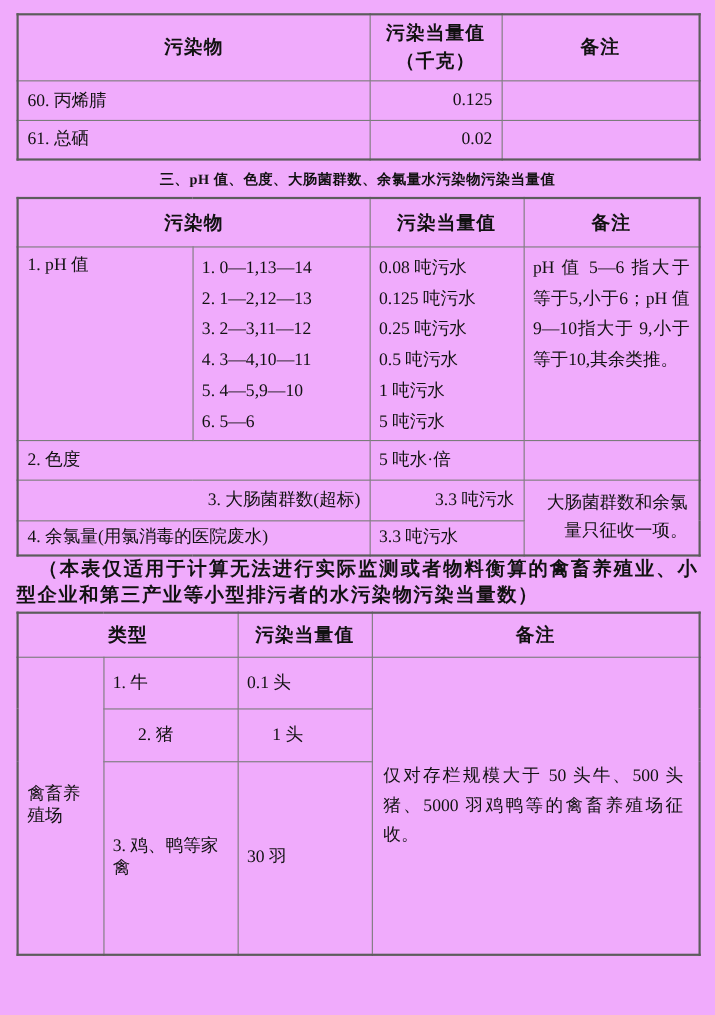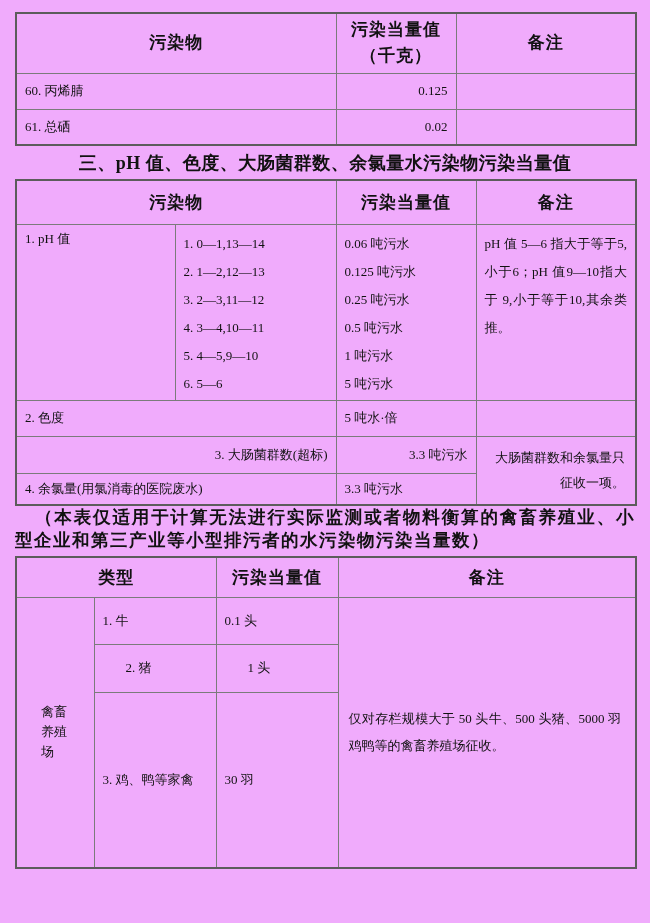--- a/index.html
+++ b/index.html
@@ -1,44 +1,44 @@
 <!DOCTYPE html>
 <html><head>
 <meta charset="utf-8">
 <style>
   * { margin:0; padding:0; box-sizing:border-box; }
   html,body { width:650px; background:#ffffff; }
   body { font-family:"Liberation Serif","DejaVu Serif",serif; color:#121212; }
   .page { width:650px; height:923px; padding:12px 15px 0 15px; background:#f0abfc; overflow:hidden; }
 
   table { border-collapse:collapse; table-layout:fixed; width:620px; border:2px solid #5c5c5c; }
-  td { border:1px solid #7b7b7b; padding:2px 8px; font-size:13px; vertical-align:middle; overflow:hidden; }
+  td { border:1px solid #7b7b7b; padding:2px 8px; font-size:16px; vertical-align:middle; overflow:hidden; }
   tr.head td { font-weight:bold; text-align:center; font-size:17px; letter-spacing:1px; }
 
   .t1-head td { height:60px; line-height:26px; }
   .t1-row td { height:36px; }
   .val-center { text-align:right; }
 
-  .sec-title { width:620px; text-align:center; font-weight:bold; font-size:18px; line-height:26px; margin:4px 0 3px 0; letter-spacing:0.5px; }
+  .sec-title { width:620px; text-align:center; font-weight:bold; font-size:13px; line-height:26px; margin:4px 0 3px 0; letter-spacing:0.5px; }
   .sec-note { width:620px; font-weight:bold; font-size:17.5px; line-height:23px; text-align:justify; text-indent:20px; letter-spacing:1.5px; margin-bottom:4px; }
 
   .t2-head td { height:44px; }
   .ph-cell { vertical-align:top; padding-top:5px; }
   .ph-line { line-height:28px; white-space:nowrap; }
   .remark-just { text-align:justify; line-height:28px; vertical-align:top; padding-top:5px; }
   .t2-r2 td { height:36px; }
   .t2-r3 td { height:37px;text-align:right; }
   .t2-r4 td { height:32px; }
   .remark-small { text-align:justify; line-height:25px; padding:2px 10px; }
 
   .t3-head td { height:40px; }
   .t3-r1 td { height:47px; }
   .t3-r2 td { height:48px;padding-left:31px; }
   .t3-r3 td { height:176px; }
-  .group-cell { line-height:20px; padding:2px 24px; }
+  .group-cell { line-height:20px; padding:2px 8px; }
   .t3-remark { line-height:27px; text-align:justify; padding:2px 14px 2px 10px; }
   .nowrap { white-space:nowrap; }
 </style>
 </head>
 <body>
 
 <div class="page">
 
   <table>
     <colgroup>
@@ -87,21 +87,21 @@
       <td class="ph-cell">1. pH 值</td>
       <td class="ph-cell">
         <div class="ph-line">1. 0—1,13—14</div>
         <div class="ph-line">2. 1—2,12—13</div>
         <div class="ph-line">3. 2—3,11—12</div>
         <div class="ph-line">4. 3—4,10—11</div>
         <div class="ph-line">5. 4—5,9—10</div>
         <div class="ph-line">6. 5—6</div>
       </td>
       <td class="ph-cell">
-        <div class="ph-line">0.06 吨污水</div>
+        <div class="ph-line">0.08 吨污水</div>
         <div class="ph-line">0.125 吨污水</div>
         <div class="ph-line">0.25 吨污水</div>
         <div class="ph-line">0.5 吨污水</div>
         <div class="ph-line">1 吨污水</div>
         <div class="ph-line">5 吨污水</div>
       </td>
       <td class="remark-just">pH 值 5—6 指大于等于5,小于6；pH 值9—10指大于 9,小于等于10,其余类推。</td>
     </tr>
     <tr class="t2-r2">
       <td colspan="2">2. 色度</td>

